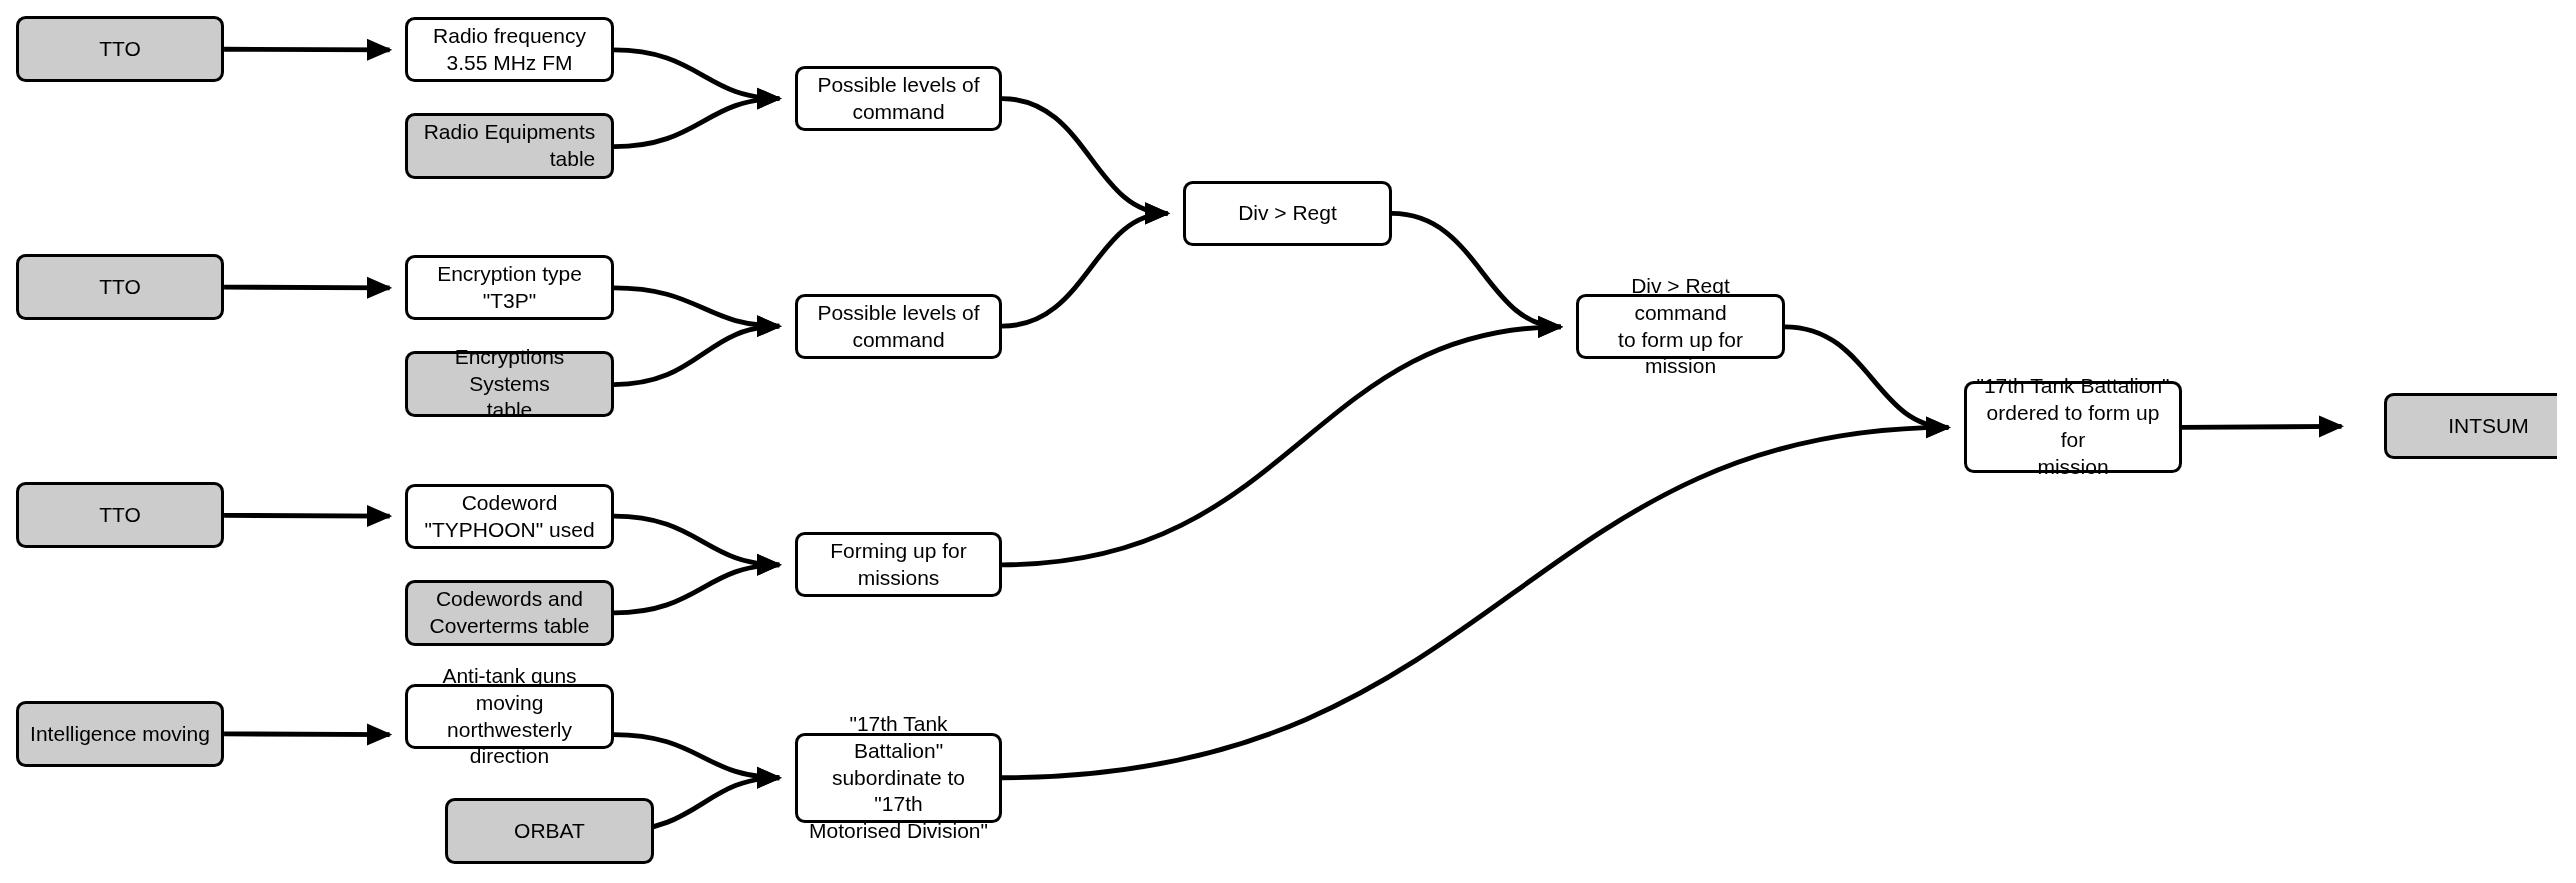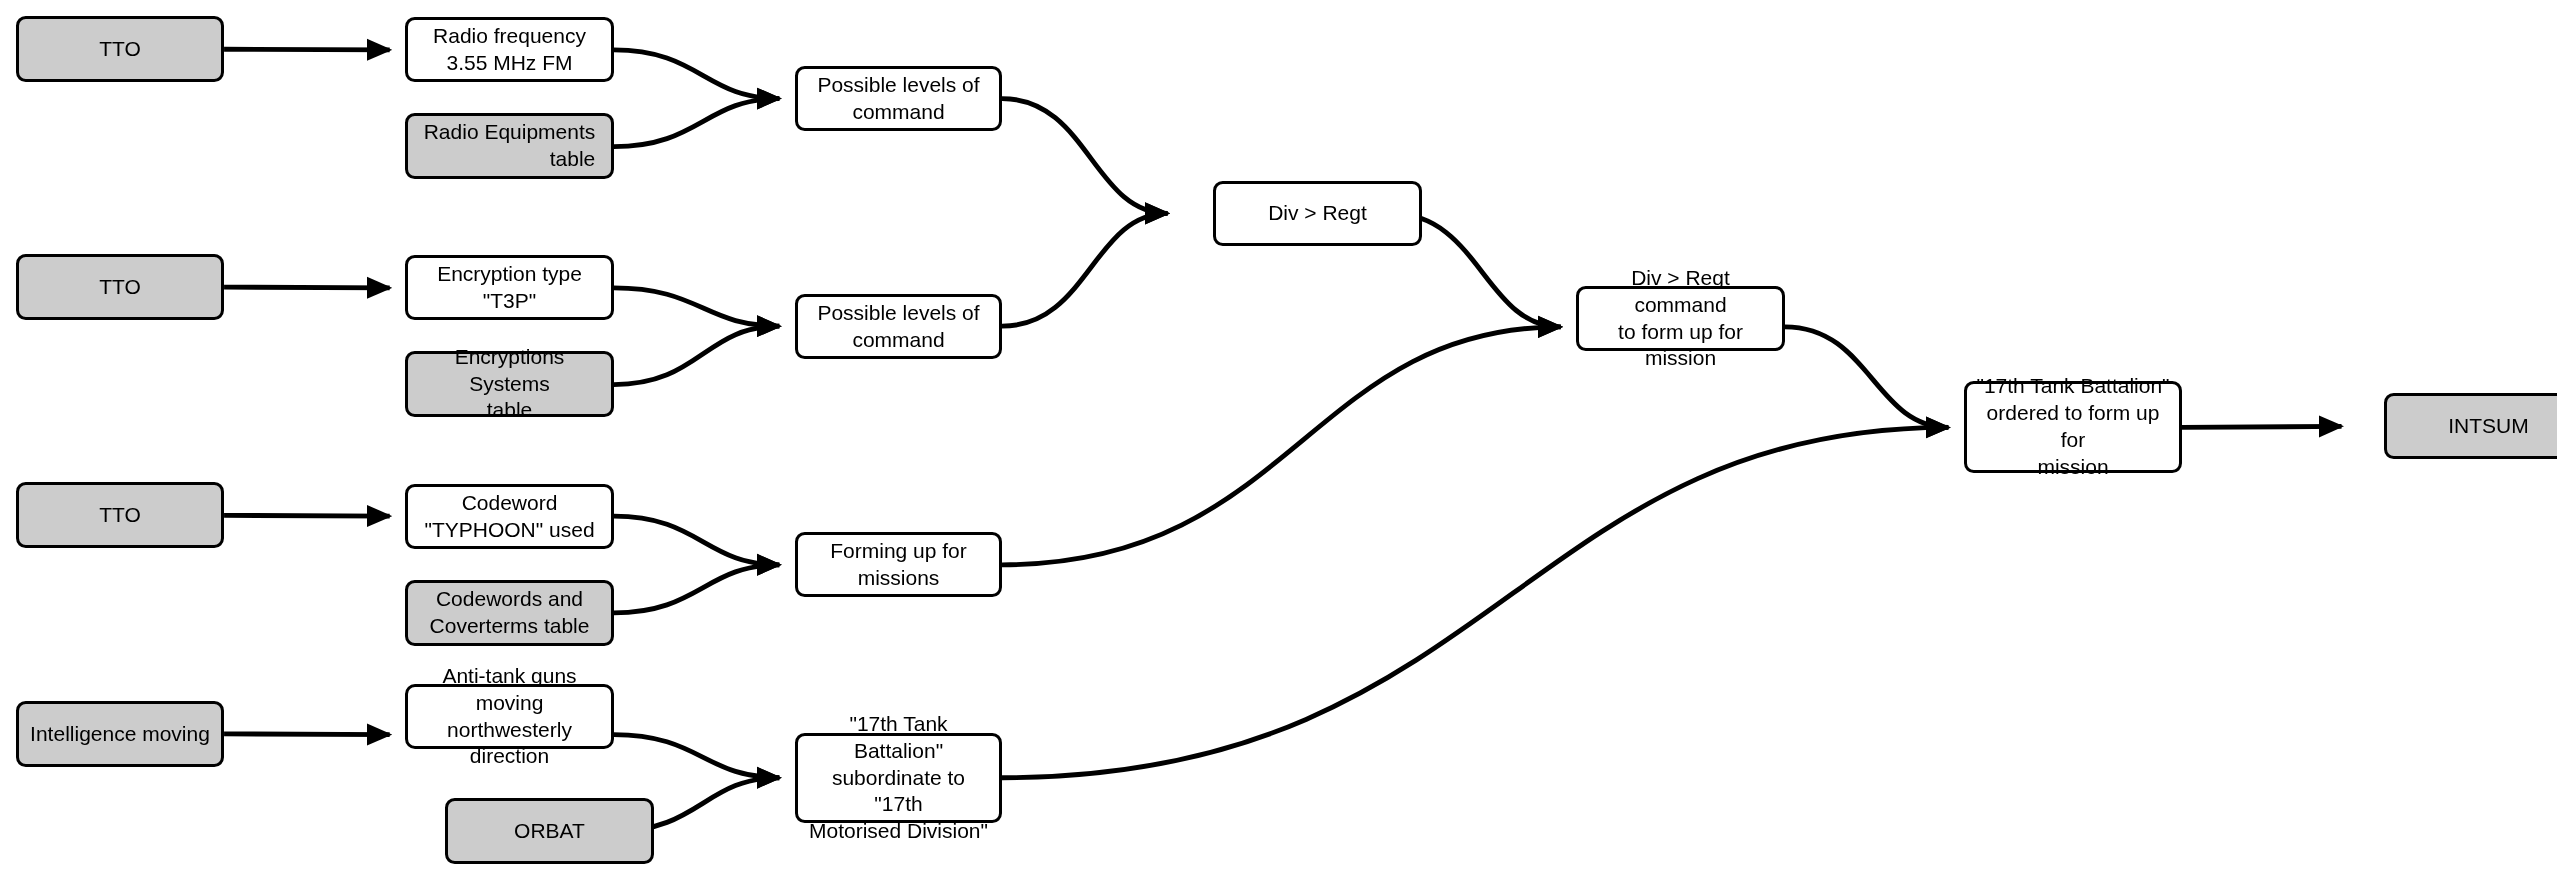--- a/index.html
+++ b/index.html
@@ -96,22 +96,22 @@
 Coverterms table</div>
       <div class="node fill-white" style="left: 795px; top: 532px; width: 207px; height: 65px;">Forming up for
 missions</div>
       <div class="node fill-grey" style="left: 16px; top: 701px; width: 208px; height: 66px;">Intelligence moving</div>
       <div class="node fill-white" style="left: 405px; top: 684px; width: 209px; height: 65px; border-radius: 10px;">Anti-tank guns moving
 northwesterly direction</div>
       <div class="node fill-grey" style="left: 405px; top: 798px; width: 209px; height: 66px; margin-left: 40px;">ORBAT</div>
       <div class="node fill-white" style="left: 795px; top: 733px; width: 207px; height: 90px;">"17th Tank Battalion"
 subordinate to "17th
 Motorised Division"</div>
-      <div class="node fill-white" style="left: 1183px; top: 181px; width: 209px; height: 65px; margin-left: 30px;">Div &gt; Regt</div>
-      <div class="node fill-white" style="left: 1576px; top: 286px; width: 209px; height: 65px;">Div &gt; Regt command
+      <div class="node fill-white" style="left: 1183px; top: 181px; width: 209px; height: 65px;">Div &gt; Regt</div>
+      <div class="node fill-white" style="left: 1576px; top: 294px; width: 209px; height: 65px;">Div &gt; Regt command
 to form up for mission</div>
       <div class="node fill-white" style="left: 1964px; top: 381px; width: 218px; height: 92px;">"17th Tank Battalion"
 ordered to form up for
 mission</div>
       <div class="node fill-grey" style="left: 2357px; top: 393px; width: 209px; height: 66px; margin-left: 27px;">INTSUM</div>
     </div>
 </div>
 
 
 </body></html>

